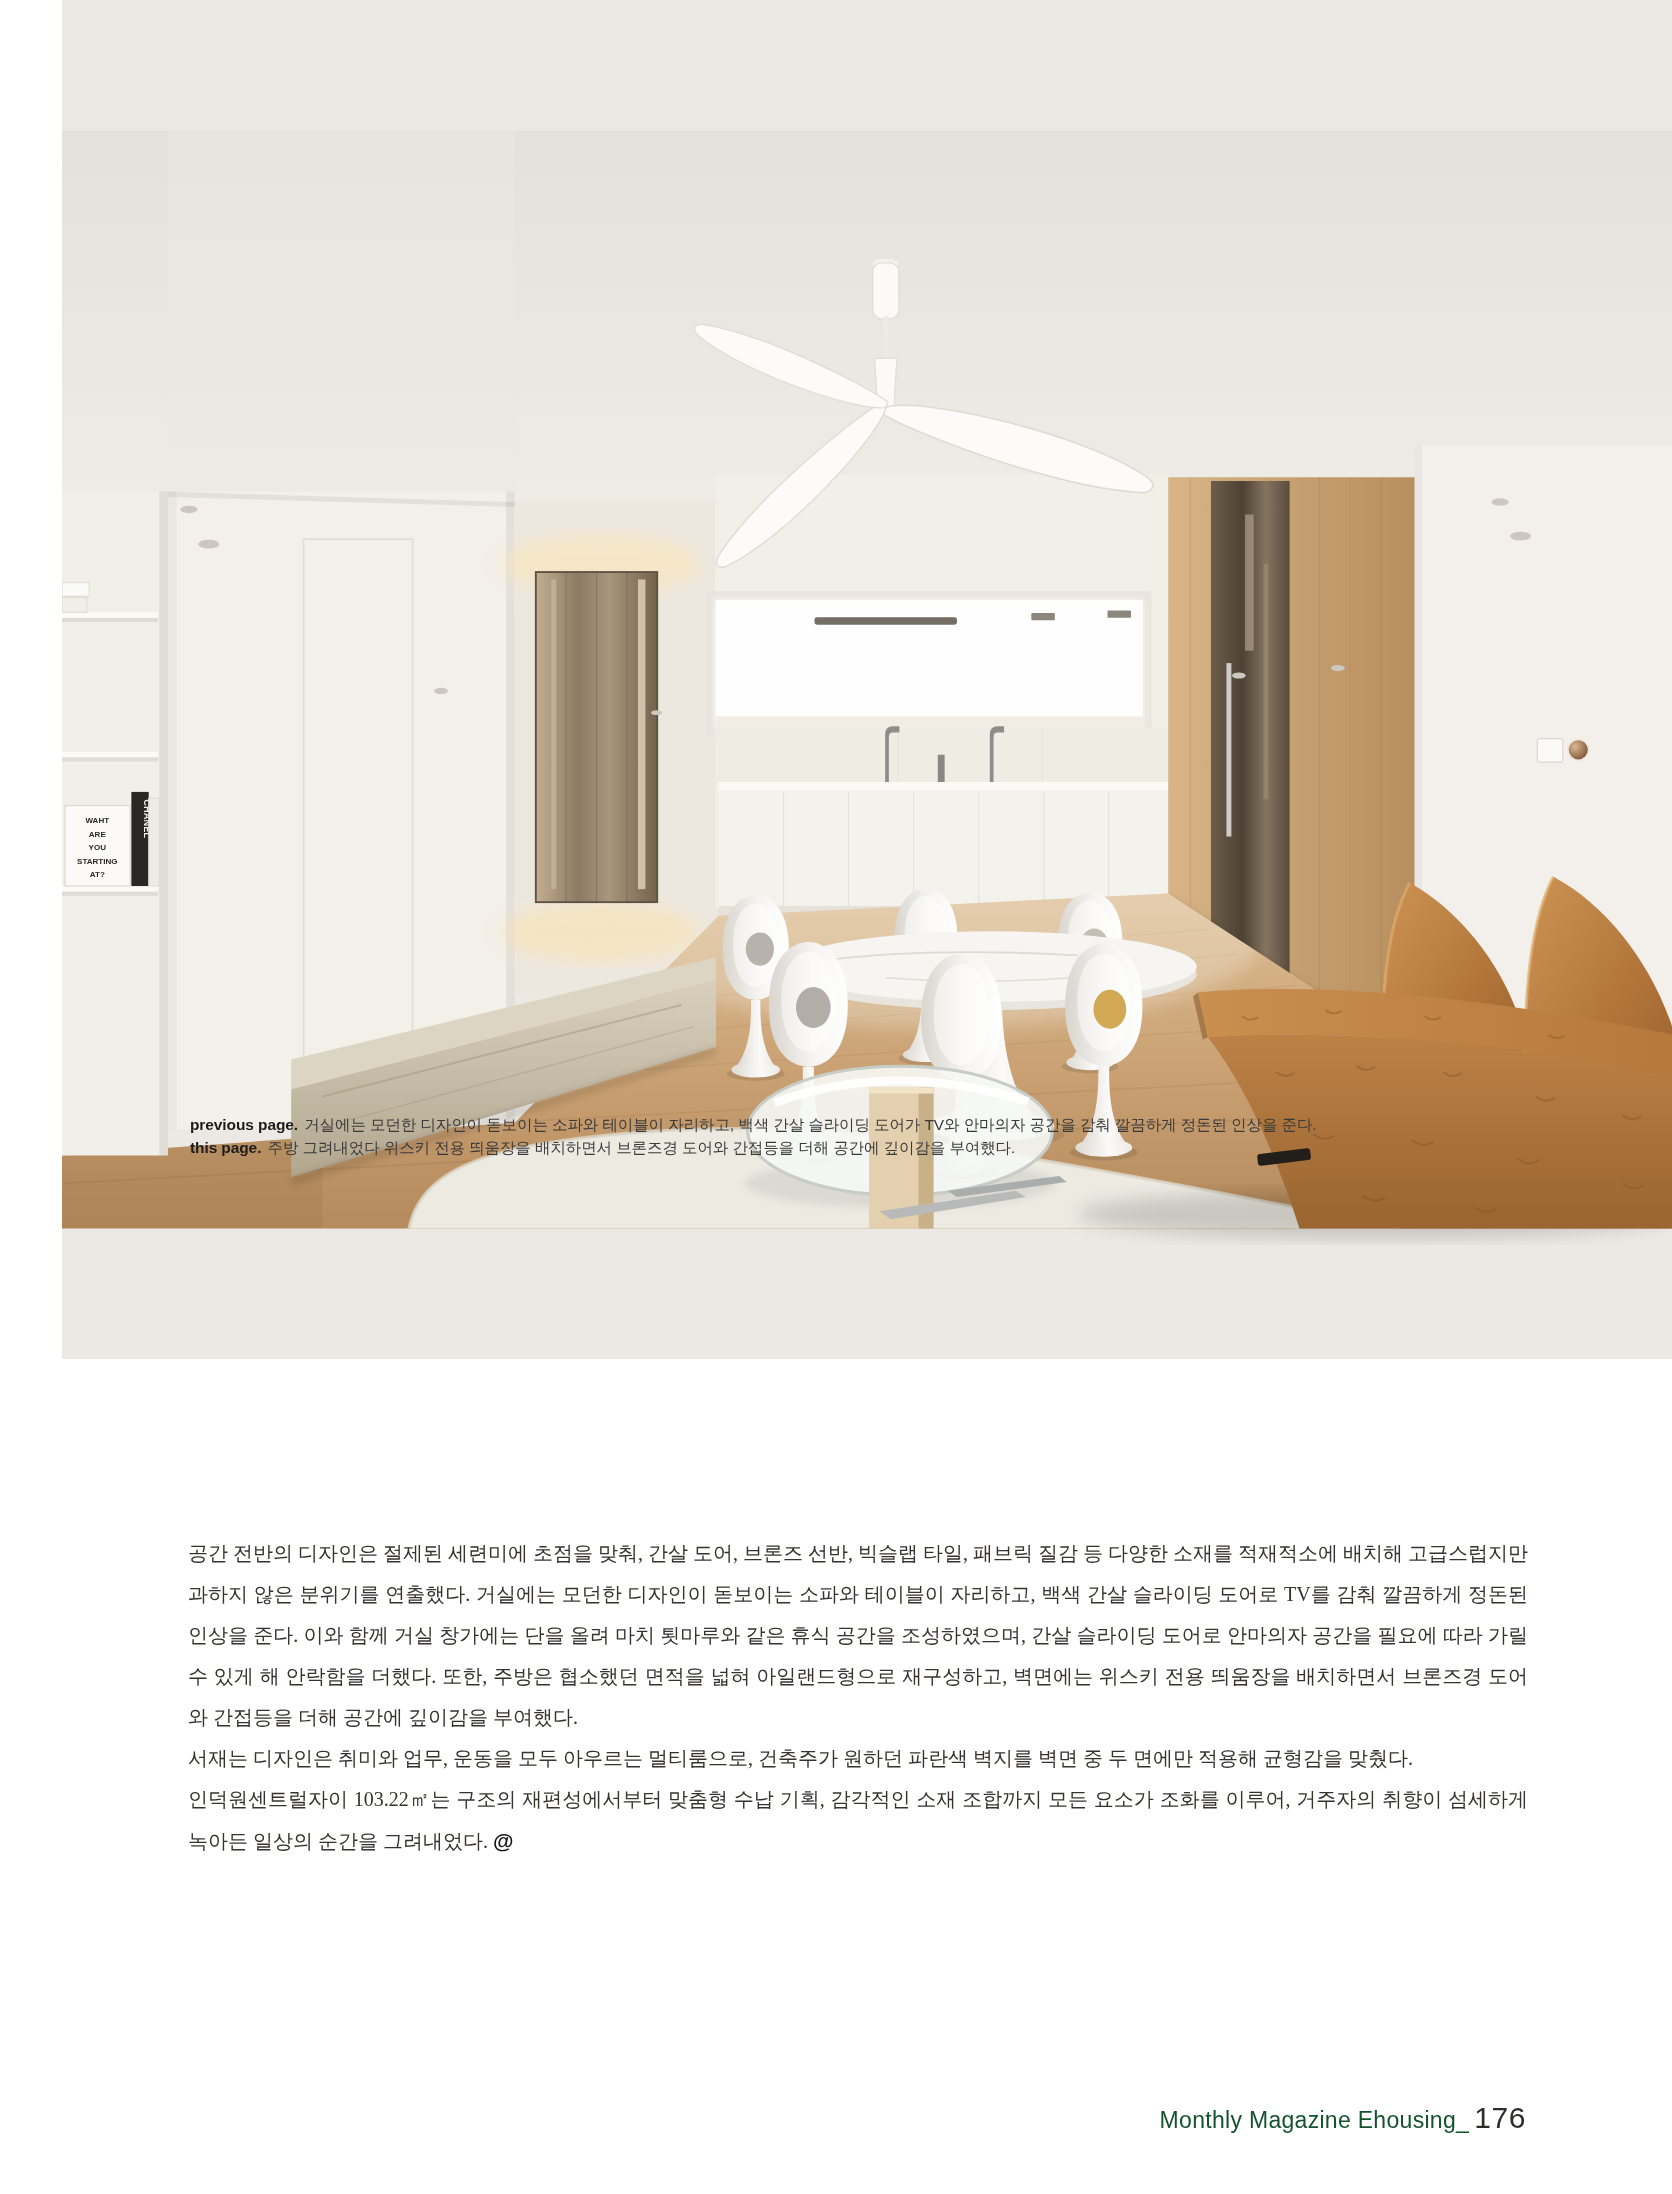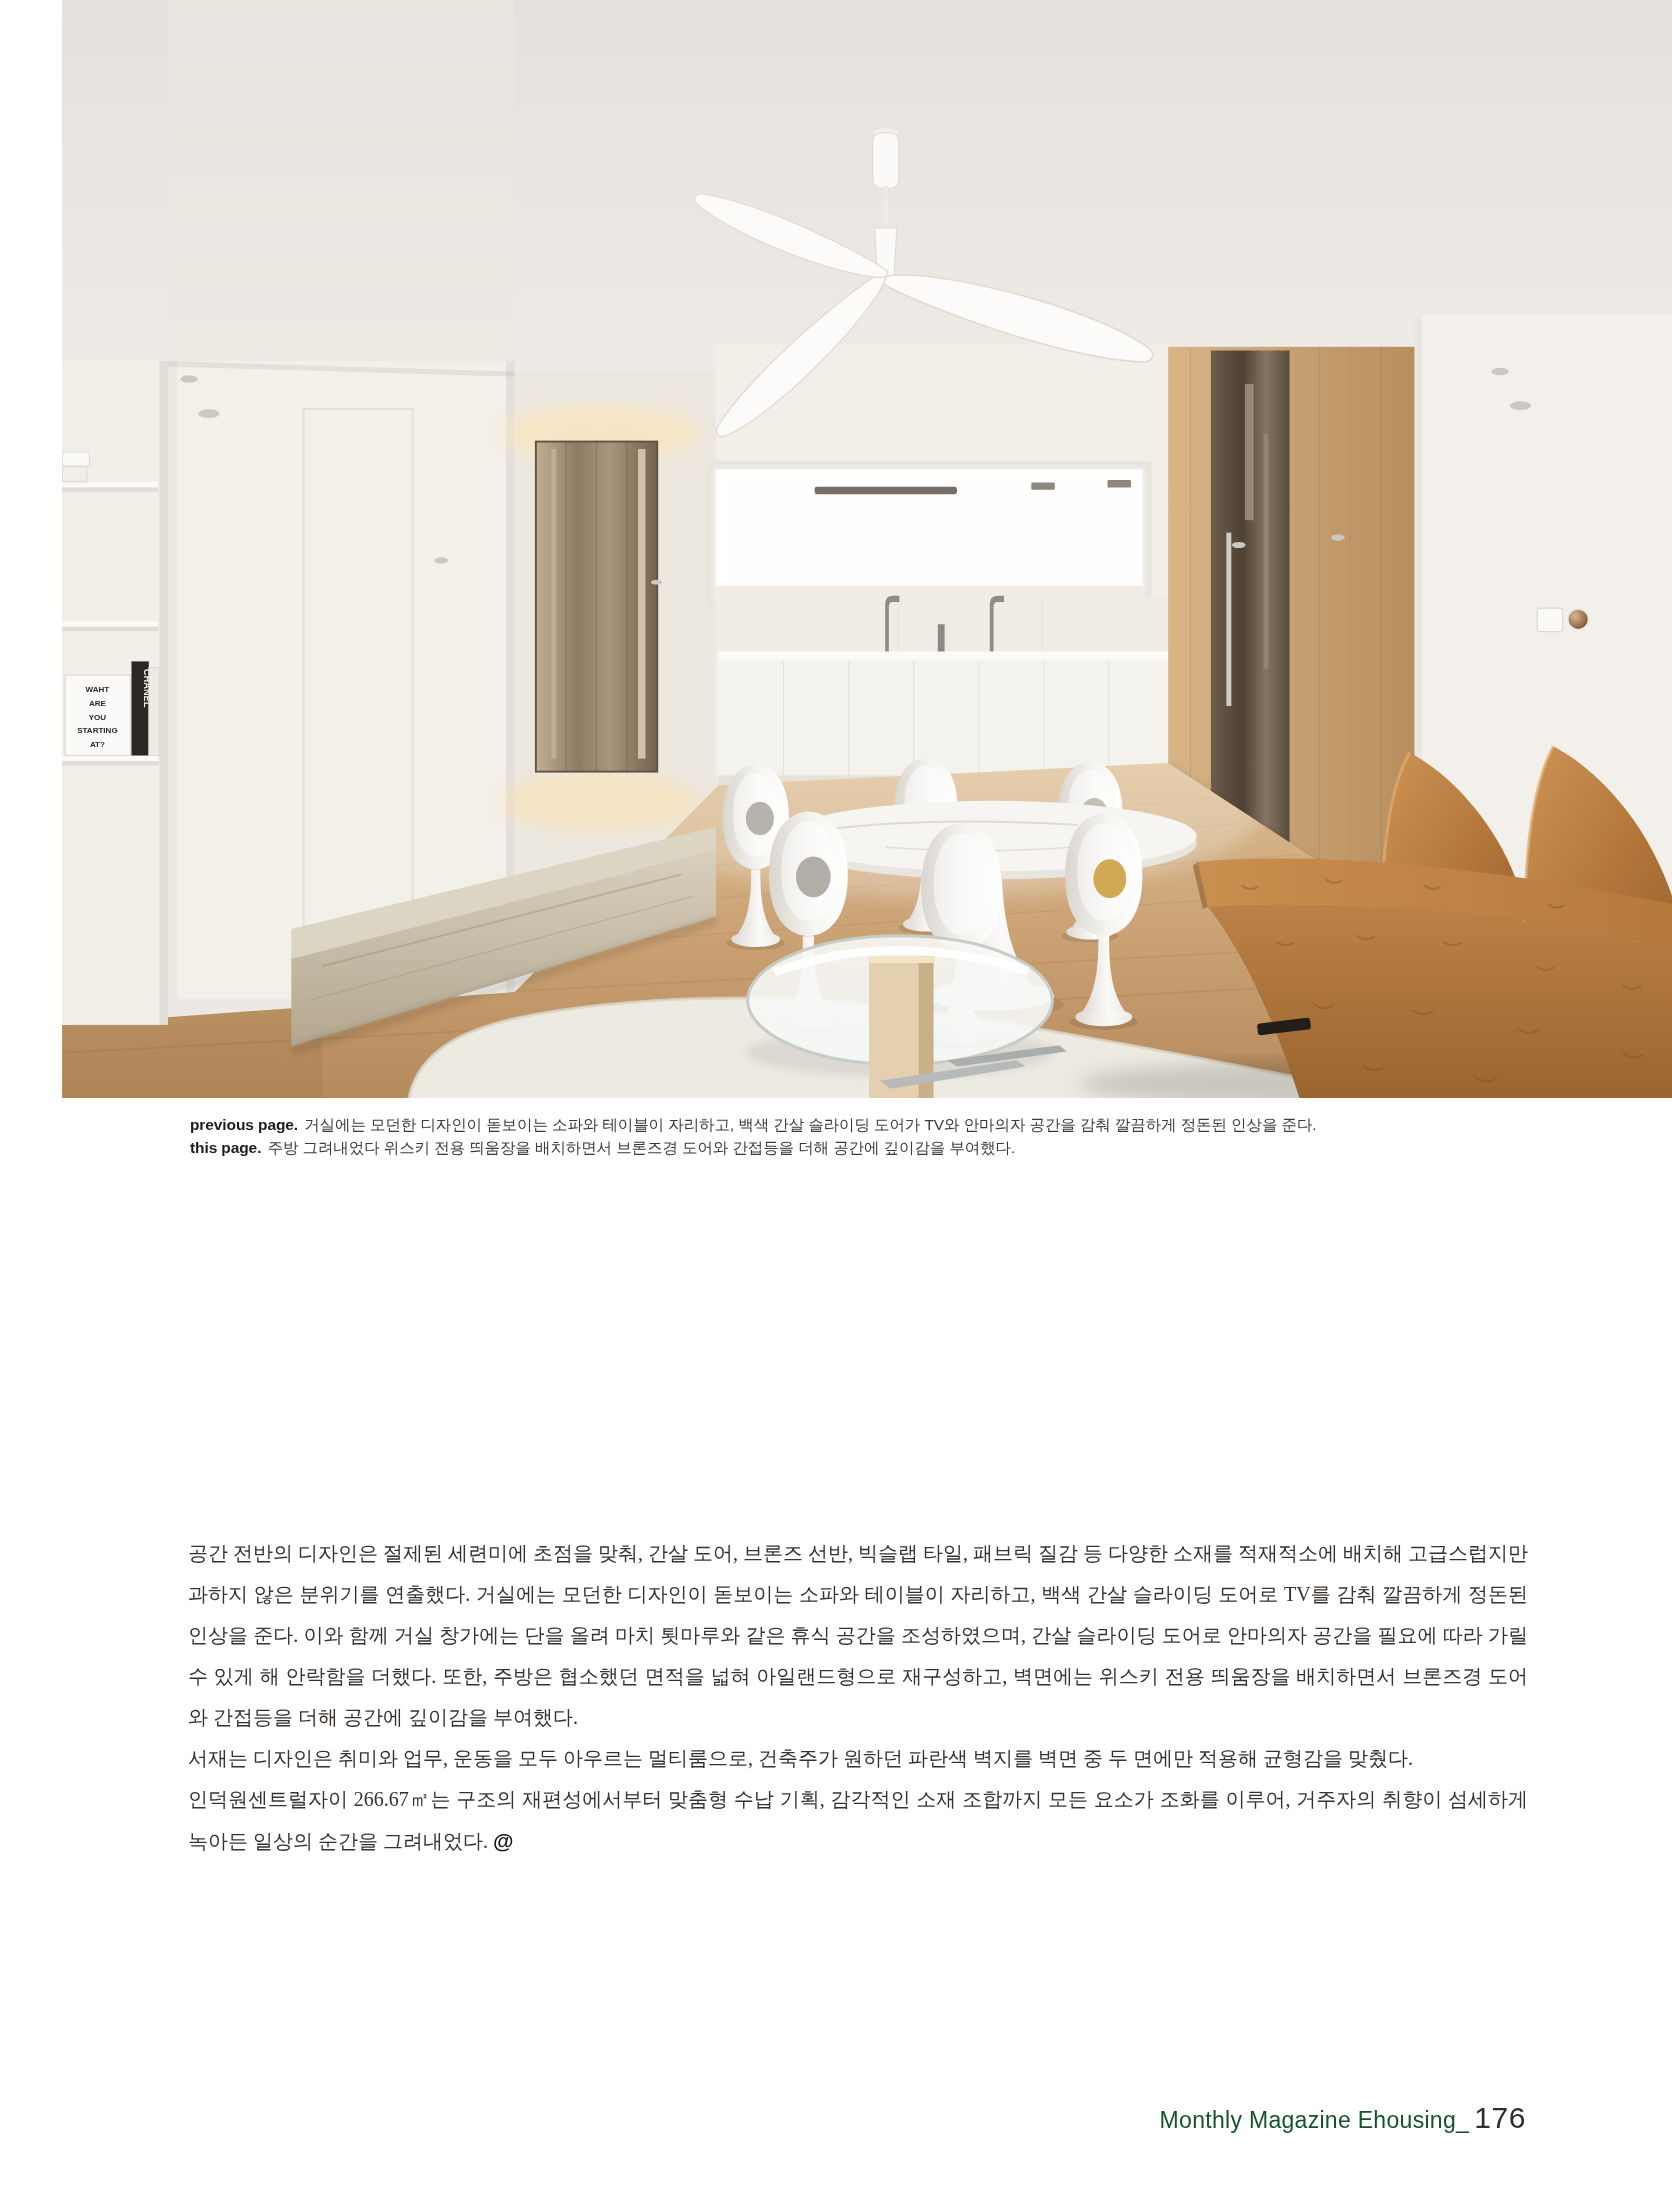--- a/index.html
+++ b/index.html
@@ -1,18 +1,18 @@
 <!DOCTYPE html>
 <html style="font-size:10px"><head>
 <meta charset="utf-8">
 <style>
   html,body{margin:0;padding:0;background:#ffffff;}
   .page{position:relative;width:1673px;height:2194px;background:#ffffff;overflow:hidden;
         font-family:"Liberation Sans",sans-serif;}
-  .photo{position:absolute;left:62px;top:0;width:1611px;height:1098px;overflow:hidden;background:#ece8e3;}
+  .photo{position:absolute;left:62px;top:0;width:1611px;height:1359px;overflow:hidden;background:#ece8e3;}
   .photo svg{display:block;width:100%;height:100%;}
 
   .caption{position:absolute;left:190px;top:1113px;width:1350px;color:#3a3a3a;
            font-size:15.5px;line-height:23px;letter-spacing:-0.1px;}
   .cap-line{margin:0;}
   .cap-label{font-weight:bold;color:#1d1d1d;margin-right:6.2px;}
 
   .article{position:absolute;left:188px;top:1533px;width:1340px;color:#37322e;
            font-family:"Liberation Serif","DejaVu Serif",serif;
            font-size:20px;line-height:41px;text-align:justify;word-break:break-all;}
@@ -350,21 +350,21 @@
   </div>
 
   <div class="caption">
     <p class="cap-line"><span class="cap-label">previous page.</span><span>거실에는 모던한 디자인이 돋보이는 소파와 테이블이 자리하고, 백색 간살 슬라이딩 도어가 TV와 안마의자 공간을 감춰 깔끔하게 정돈된 인상을 준다.</span></p>
     <p class="cap-line"><span class="cap-label">this page.</span><span>주방 그려내었다 위스키 전용 띄움장을 배치하면서 브론즈경 도어와 간접등을 더해 공간에 깊이감을 부여했다.</span></p>
   </div>
 
   <div class="article">
     <p>공간 전반의 디자인은 절제된 세련미에 초점을 맞춰, 간살 도어, 브론즈 선반, 빅슬랩 타일, 패브릭 질감 등 다양한 소재를 적재적소에 배치해 고급스럽지만 과하지 않은 분위기를 연출했다. 거실에는 모던한 디자인이 돋보이는 소파와 테이블이 자리하고, 백색 간살 슬라이딩 도어로 TV를 감춰 깔끔하게 정돈된 인상을 준다. 이와 함께 거실 창가에는 단을 올려 마치 툇마루와 같은 휴식 공간을 조성하였으며, 간살 슬라이딩 도어로 안마의자 공간을 필요에 따라 가릴 수 있게 해 안락함을 더했다. 또한, 주방은 협소했던 면적을 넓혀 아일랜드형으로 재구성하고, 벽면에는 위스키 전용 띄움장을 배치하면서 브론즈경 도어와 간접등을 더해 공간에 깊이감을 부여했다.</p>
     <p>서재는 디자인은 취미와 업무, 운동을 모두 아우르는 멀티룸으로, 건축주가 원하던 파란색 벽지를 벽면 중 두 면에만 적용해 균형감을 맞췄다.</p>
-    <p><span>인덕원센트럴자이 266.67㎡는 구조의 재편성에서부터 맞춤형 수납 기획, 감각적인 소재 조합까지 모든 요소가 조화를 이루어, 거주자의 취향이 섬세하게 녹아든 일상의 순간을 그려내었다.</span> <span class="endmark">@</span></p>
+    <p><span>인덕원센트럴자이 103.22㎡는 구조의 재편성에서부터 맞춤형 수납 기획, 감각적인 소재 조합까지 모든 요소가 조화를 이루어, 거주자의 취향이 섬세하게 녹아든 일상의 순간을 그려내었다.</span> <span class="endmark">@</span></p>
   </div>
 
   <div class="footer">
     <span class="mag">Monthly Magazine Ehousing_</span>
     <span class="pnum">176</span>
   </div>
 
 </div>
 
 

